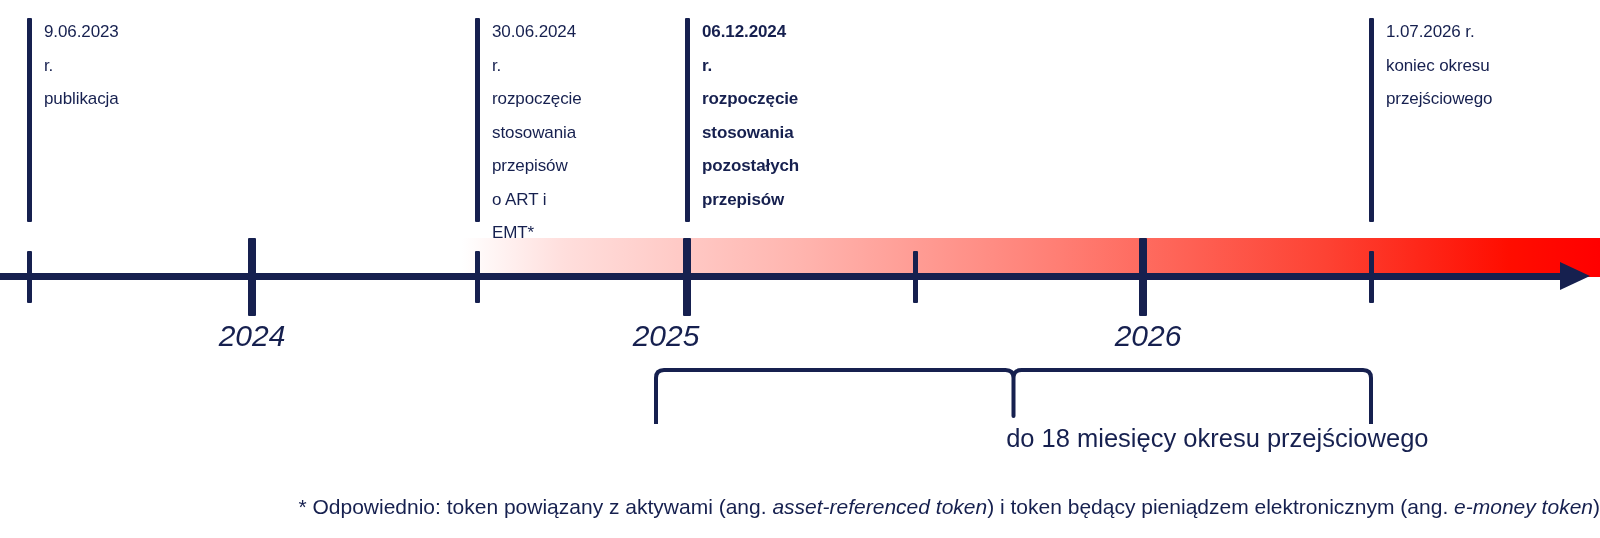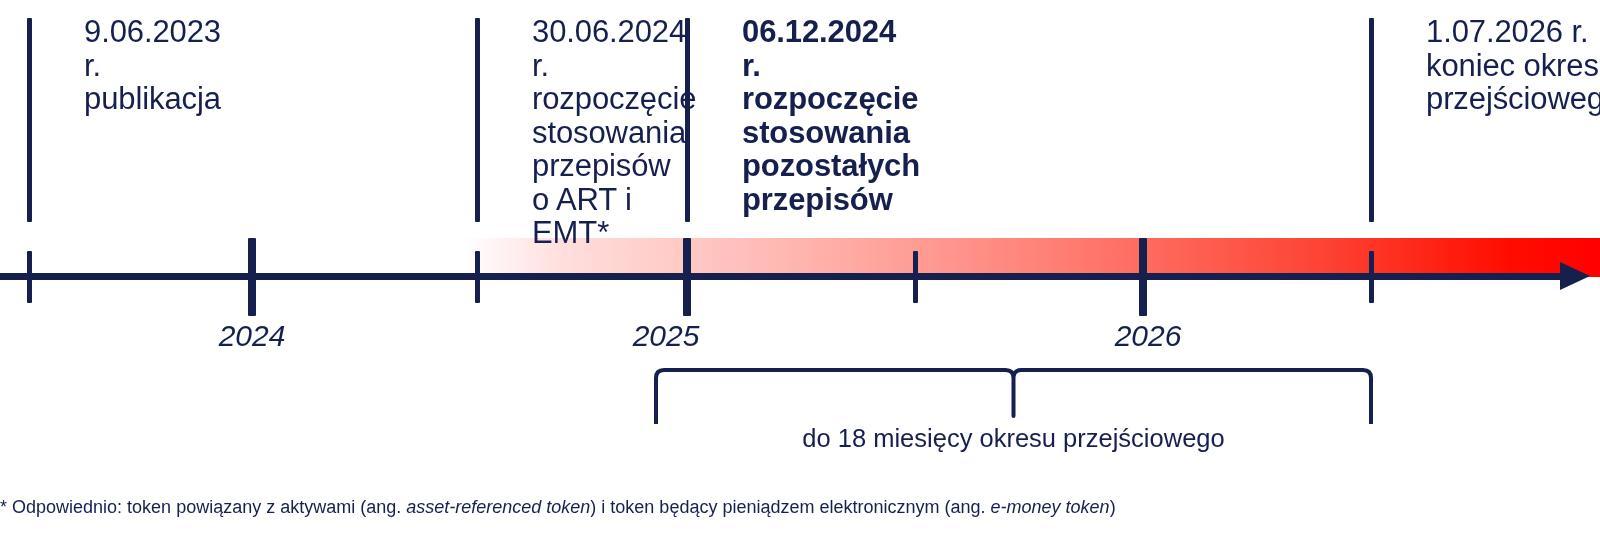--- a/index.html
+++ b/index.html
@@ -16,26 +16,25 @@
   
   .event{position:absolute;}
   .event .stem{
     position:absolute;left:0;top:0;
     width:5px;border-radius:1px;
     background:#16204f;
   }
   .event .etext{
     position:absolute;
     left:17px;top:-3px;
-    font-size:31px;
+    font-size:17px;
     line-height:33.5px;
     color:#16204f;
     white-space:pre-line;
     letter-spacing:-0.1px;
-    margin-left:40px;
   }
   .event.bold .etext{font-weight:bold;}
 
   
   #axisline{
     position:absolute;left:0;top:273px;height:7px;
     width:1566px;background:#16204f;
   }
   #arrowhead{
     position:absolute;left:1560px;top:262px;
@@ -60,27 +59,27 @@
     position:absolute;
     left:462px;top:238px;
     width:1138px;height:39px;
     background:linear-gradient(to right,#ffffff 0%,#ffdedc 9%,#ffb4ae 30%,#ff7f75 52%,#fd4233 76%,#ff0d00 92%,#ff0000 100%);
   }
 
   
   #bracewrap{position:absolute;left:650px;top:362px;width:730px;height:62px;}
   #bracecaption{
     position:absolute;left:600px;top:422px;width:830px;
-    text-align:center;font-size:25.5px;line-height:32px;color:#16204f;
+    text-align:right;font-size:25.5px;line-height:32px;color:#16204f;
   }
 
   
   #footnote{
     position:absolute;left:0;top:493px;width:1600px;
-    text-align:left;font-size:18px;line-height:28px;color:#16204f;
+    text-align:right;font-size:21px;line-height:28px;color:#16204f;
   }
   #footnote i{font-style:italic;}
 </style>
 </head>
 <body>
 
 <div id="stage">
 
   <div id="band"></div>
 

